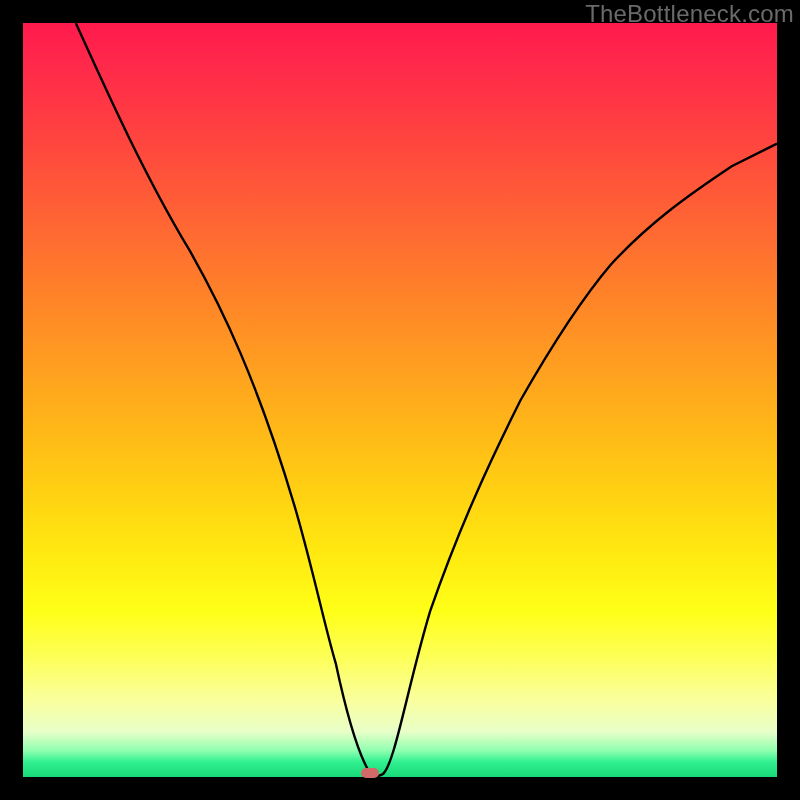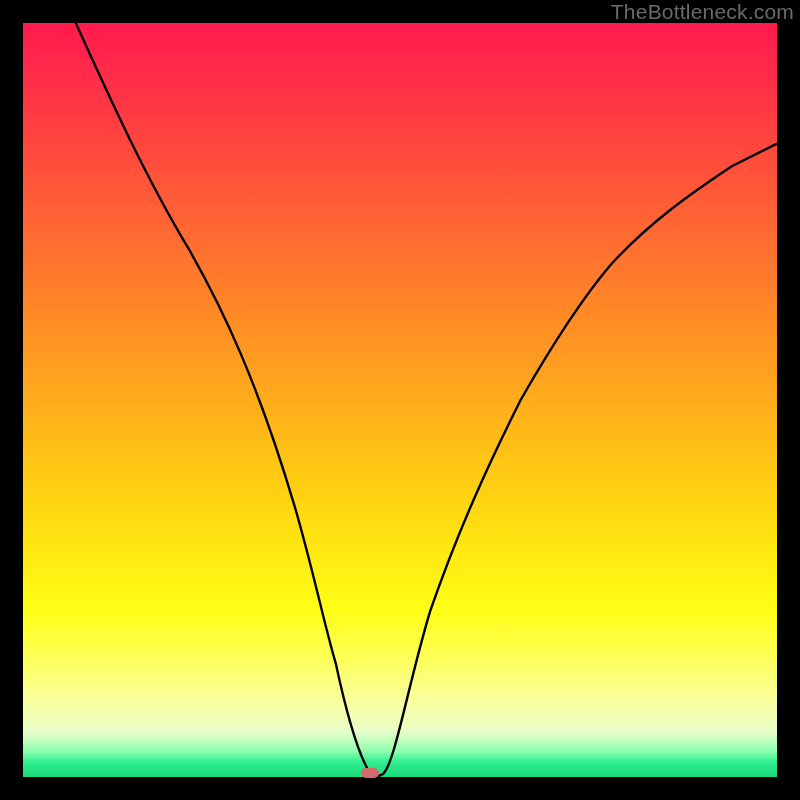--- a/index.html
+++ b/index.html
@@ -44,21 +44,21 @@
     position: absolute;
     inset: 0;
     width: 100%;
     height: 100%;
   }
   .watermark {
     position: absolute;
     top: 0px;
     right: 6px;
     color: #6a6a6a;
-    font-size: 21px;
+    font-size: 24px;
     font-weight: 500;
     letter-spacing: 0.2px;
   }
   .marker {
     position: absolute;
     width: 18px;
     height: 10px;
     border-radius: 5px;
     background: #d36a6a;
     transform: translate(-50%, -50%);

